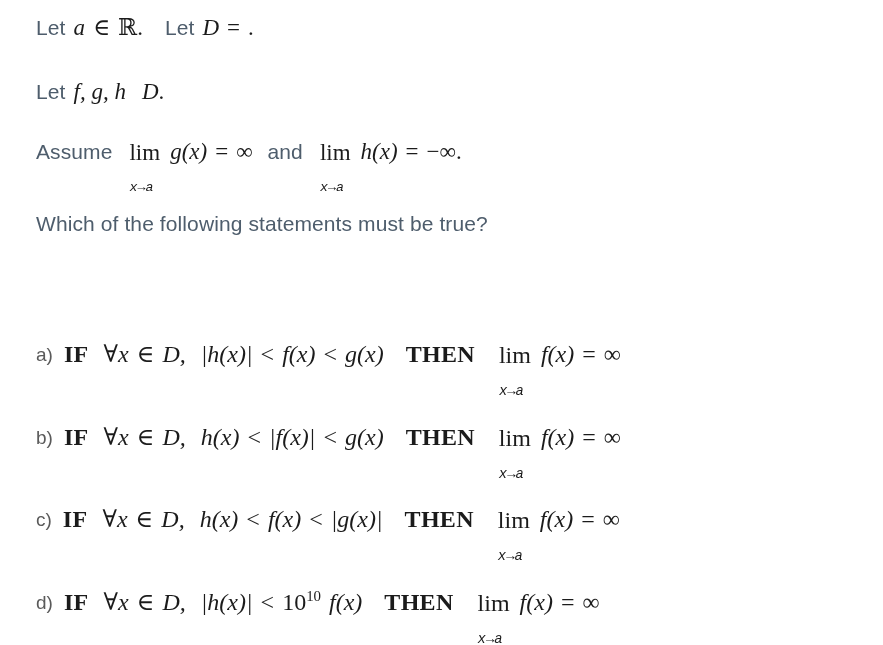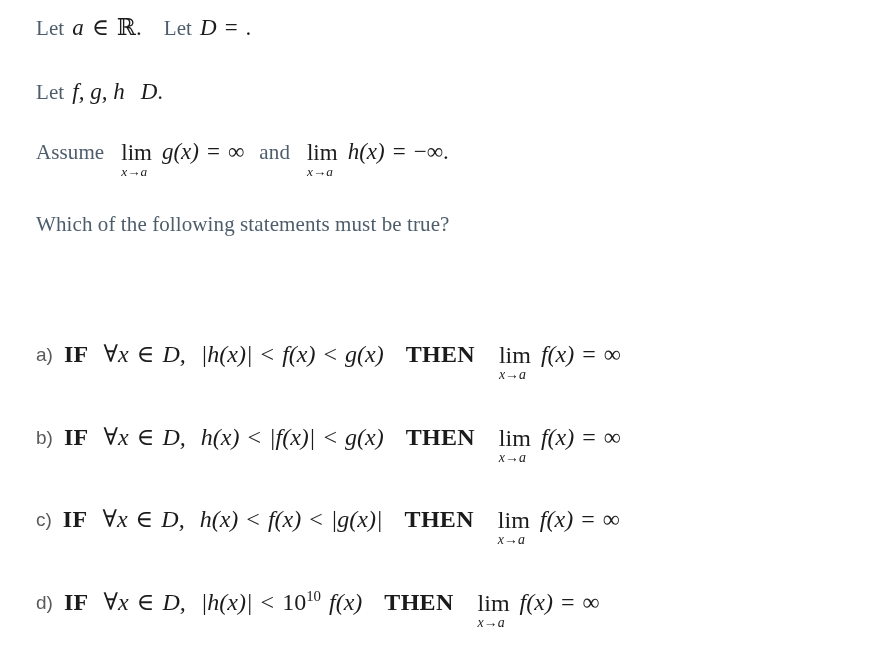--- a/index.html
+++ b/index.html
@@ -19,21 +19,21 @@
     width: 883px;
     height: 645px;
     background: #ffffff;
     padding: 0;
     box-sizing: border-box;
   }
 
   
   .prose {
     color: #4e5d6c;
-    font-family: Liberation Serif, serif;
+    font-family: Liberation Sans, sans-serif;
     font-size: 21px;
     font-weight: 400;
     letter-spacing: 0.1px;
     white-space: nowrap;
   }
 
   
   .math {
     font-family: "Liberation Serif", "DejaVu Serif", serif;
     color: #1b1b1b;
@@ -72,25 +72,25 @@
     margin: 0 2px;
   }
   .limbox .limtop {
     font-family: "Liberation Serif", "DejaVu Serif", serif;
     font-style: normal;
     font-size: 1em;
     line-height: 1;
     color: #1b1b1b;
   }
   .limbox .limsub {
-    font-family: Liberation Serif, serif;
+    font-family: Liberation Mono, monospace;
     font-style: italic;
     font-size: 0.58em;
     line-height: 1.05;
-    margin-top: 1px;
+    margin-top: 17px;
     color: #1b1b1b;
     white-space: nowrap;
   }
   
   .limwrap {
     display: inline-block;
     height: 1em;
     vertical-align: baseline;
   }
   .limwrap .limbox {

